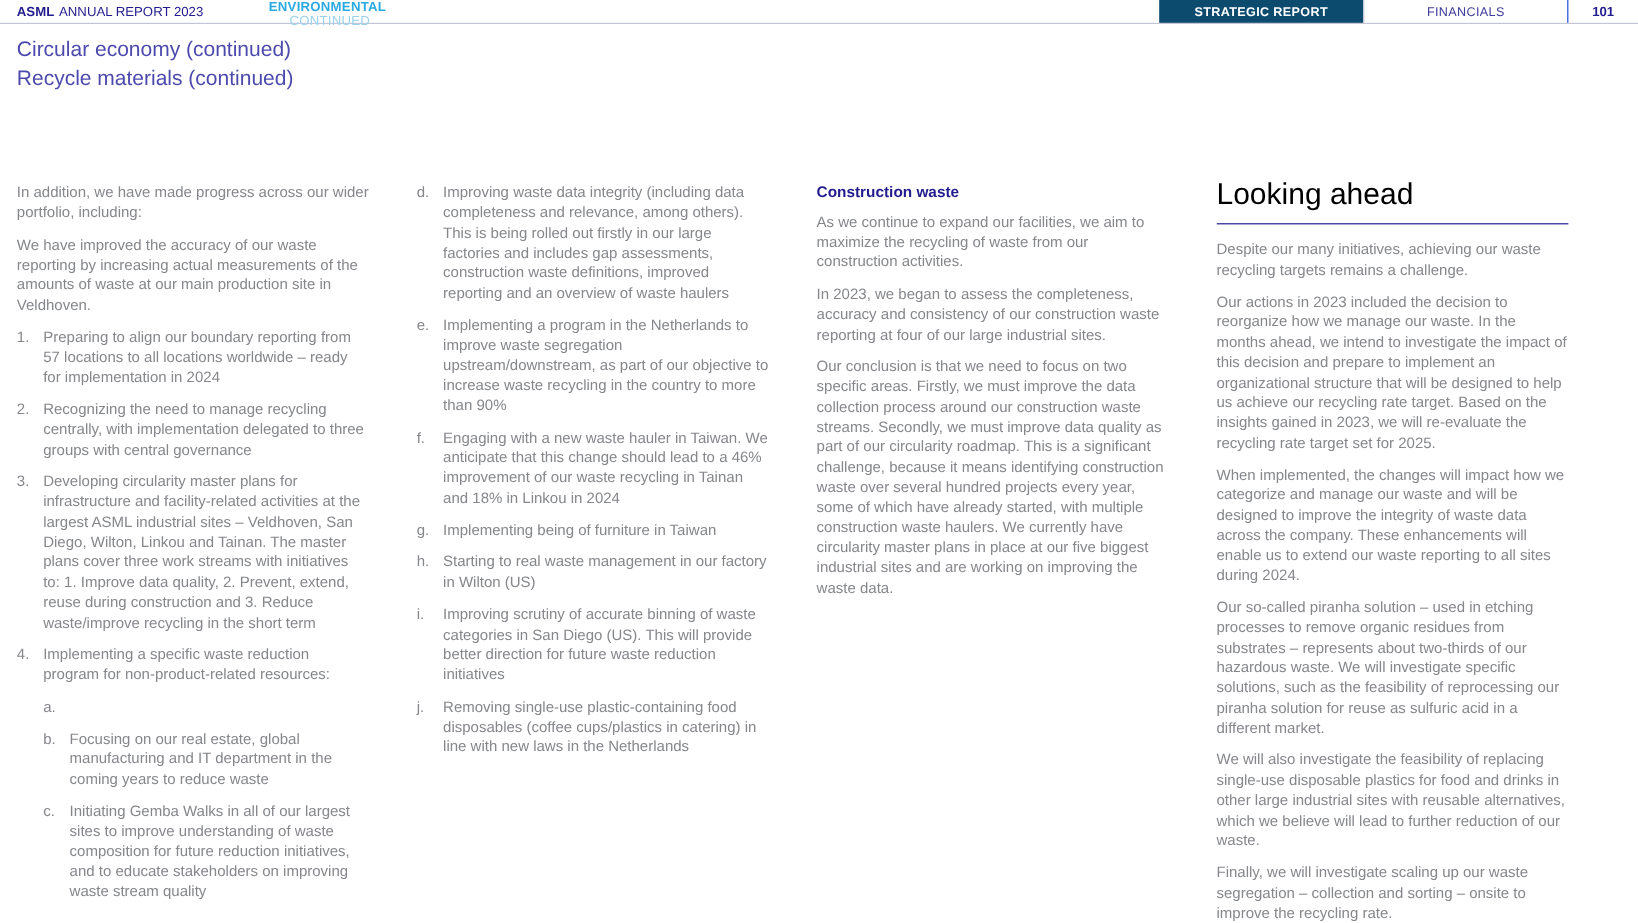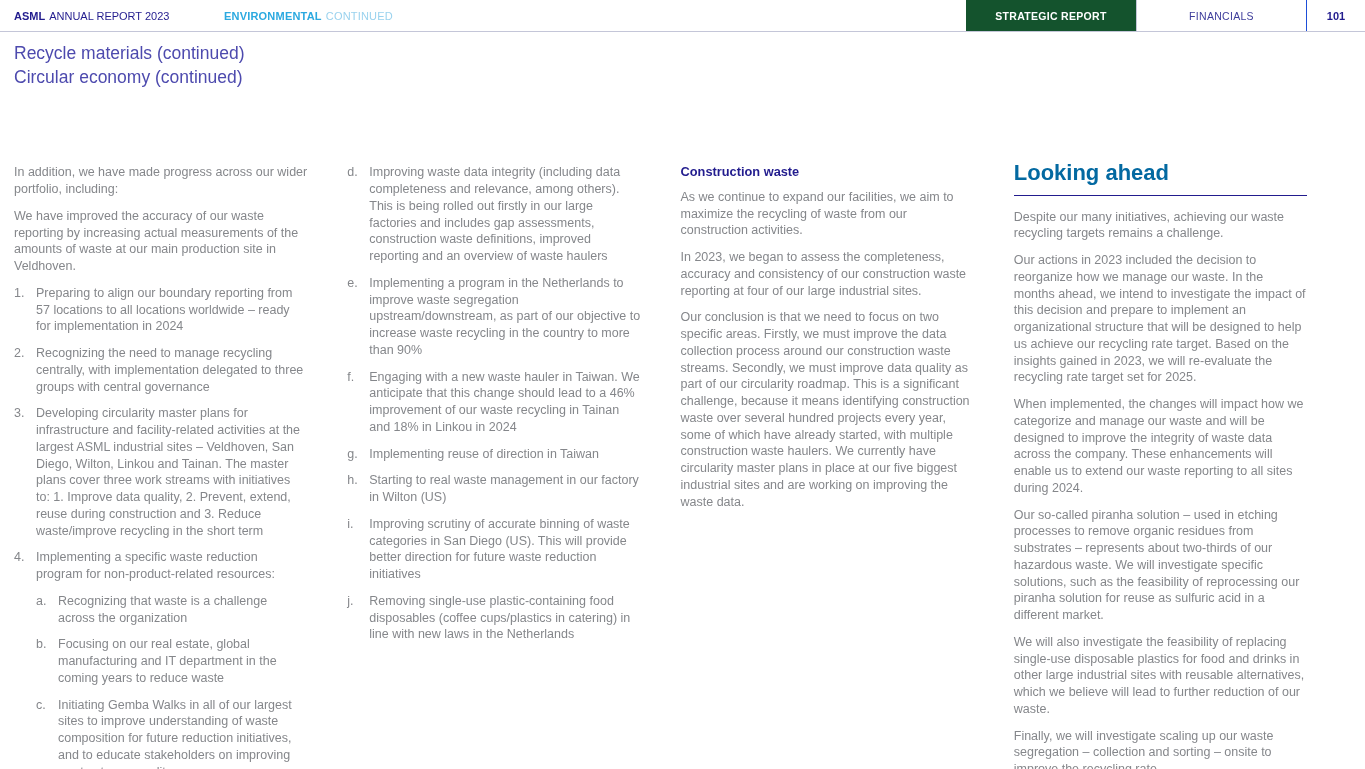--- a/index.html
+++ b/index.html
@@ -7,43 +7,43 @@
   body {
     width: 1365px; height: 769px;
     background: #ffffff;
     overflow: hidden;
     font-family: "Liberation Sans", "DejaVu Sans", sans-serif;
   }
 
   
   .topbar {
     display: flex; align-items: stretch;
-    height: 32px;
+    height: 20px;
     border-bottom: 1px solid #c4c6d8;
   }
   .brand {
     display: flex; align-items: center;
     padding-left: 14px; width: 224px;
     font-size: 11px; color: #221c8e; white-space: nowrap;
   }
   .brand .b { font-weight: 700; margin-right: 4px; }
   .section-label {
     display: flex; align-items: center;
-    font-size: 11px; white-space: nowrap;
+    font-size: 11px; white-space: nowrap; flex-direction: column;
   }
   .section-label .b { font-weight: 700; color: #2ba9e0; margin-right: 4px; letter-spacing: 0.2px; }
   .section-label .r { color: #9ad2ee; letter-spacing: 0.2px; }
   .tabs { margin-left: auto; display: flex; align-items: stretch; }
   .tab {
     width: 170px; display: flex; align-items: center; justify-content: center;
     font-size: 10.5px; color: #3e3d9b; letter-spacing: 0.3px;
     border-left: 1px solid #c4c6d8; cursor: pointer; white-space: nowrap;
   }
   .tab.active {
-    background: #14532d; color: #ffffff; font-weight: 700; border-left: none;
+    background: #0c4a6e; color: #ffffff; font-weight: 700; border-left: none;
   }
   .page-num {
     width: 59px; display: flex; align-items: center; justify-content: center;
     font-size: 11px; font-weight: 700; color: #221c8e;
     border-left: 1px solid #1d4ed8;
   }
 
   
   .page-title {
     margin: 9px 0 0 14px;
@@ -59,21 +59,21 @@
     margin: 75px 58px 0 14px;
   }
   .col-heading {
     margin: 0 0 8px 0;
     font-size: 12.8px; font-weight: 700; color: #221c8e;
     line-height: 1.3;
   }
   .big-heading {
     margin: -4px 0 13px 0;
     padding-bottom: 9px;
-    font-size: 22px; font-weight: 700; color: #0369a1;
+    font-size: 25px; font-weight: 400; color: #000000;
     border-bottom: 1px solid #221c8e;
     line-height: 1.15;
   }
   .p {
     margin: 0 0 10px 0;
     font-size: 12.5px; color: #85878b; line-height: 1.34;
   }
   .li {
     display: flex;
     margin: 0 0 10px 0;
@@ -96,22 +96,22 @@
     <span class="r">CONTINUED</span>
   </div>
   <nav class="tabs">
     <div class="tab active">STRATEGIC REPORT</div>
     <div class="tab">FINANCIALS</div>
     <div class="page-num">101</div>
   </nav>
 </header>
 
 <div class="page-title">
+  <div>Circular economy (continued)</div>
   <div>Recycle materials (continued)</div>
-  <div>Circular economy (continued)</div>
 </div>
 
 <main class="columns">
 
   <section class="col">
     <p class="p">In addition, we have made progress across our wider portfolio, including:</p>
     <p class="p">We have improved the accuracy of our waste reporting by increasing actual measurements of the amounts of waste at our main production site in Veldhoven.</p>
 
     <div class="li">
       <span class="mk">1.</span>
@@ -125,21 +125,20 @@
       <span class="mk">3.</span>
       <span class="tx">Developing circularity master plans for infrastructure and facility-related activities at the largest ASML industrial sites – Veldhoven, San Diego, Wilton, Linkou and Tainan. The master plans cover three work streams with initiatives to: 1. Improve data quality, 2. Prevent, extend, reuse during construction and 3. Reduce waste/improve recycling in the short term</span>
     </div>
     <div class="li">
       <span class="mk">4.</span>
       <span class="tx">Implementing a specific waste reduction program for non-product-related resources:</span>
     </div>
 
     <div class="li sub">
       <span class="mk">a.</span>
-      <span class="tx">Recognizing that waste is a challenge across the organization</span>
     </div>
     <div class="li sub">
       <span class="mk">b.</span>
       <span class="tx">Focusing on our real estate, global manufacturing and IT department in the coming years to reduce waste</span>
     </div>
     <div class="li sub">
       <span class="mk">c.</span>
       <span class="tx">Initiating Gemba Walks in all of our largest sites to improve understanding of waste composition for future reduction initiatives, and to educate stakeholders on improving waste stream quality</span>
     </div>
   </section>
@@ -152,21 +151,21 @@
     <div class="li">
       <span class="mk">e.</span>
       <span class="tx">Implementing a program in the Netherlands to improve waste segregation upstream/downstream, as part of our objective to increase waste recycling in the country to more than 90%</span>
     </div>
     <div class="li">
       <span class="mk">f.</span>
       <span class="tx">Engaging with a new waste hauler in Taiwan. We anticipate that this change should lead to a 46% improvement of our waste recycling in Tainan and 18% in Linkou in 2024</span>
     </div>
     <div class="li">
       <span class="mk">g.</span>
-      <span class="tx">Implementing reuse of direction in Taiwan</span>
+      <span class="tx">Implementing being of furniture in Taiwan</span>
     </div>
     <div class="li">
       <span class="mk">h.</span>
       <span class="tx">Starting to real waste management in our factory in Wilton (US)</span>
     </div>
     <div class="li">
       <span class="mk">i.</span>
       <span class="tx">Improving scrutiny of accurate binning of waste categories in San Diego (US). This will provide better direction for future waste reduction initiatives</span>
     </div>
     <div class="li">

